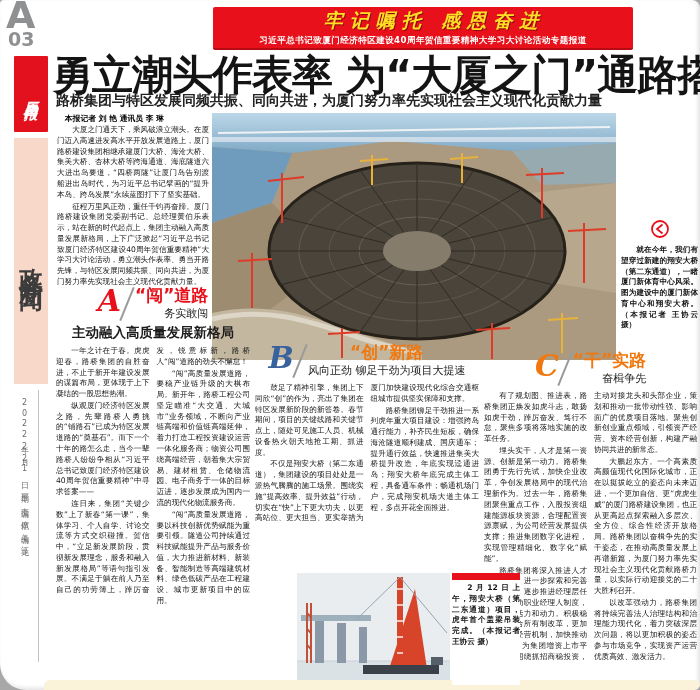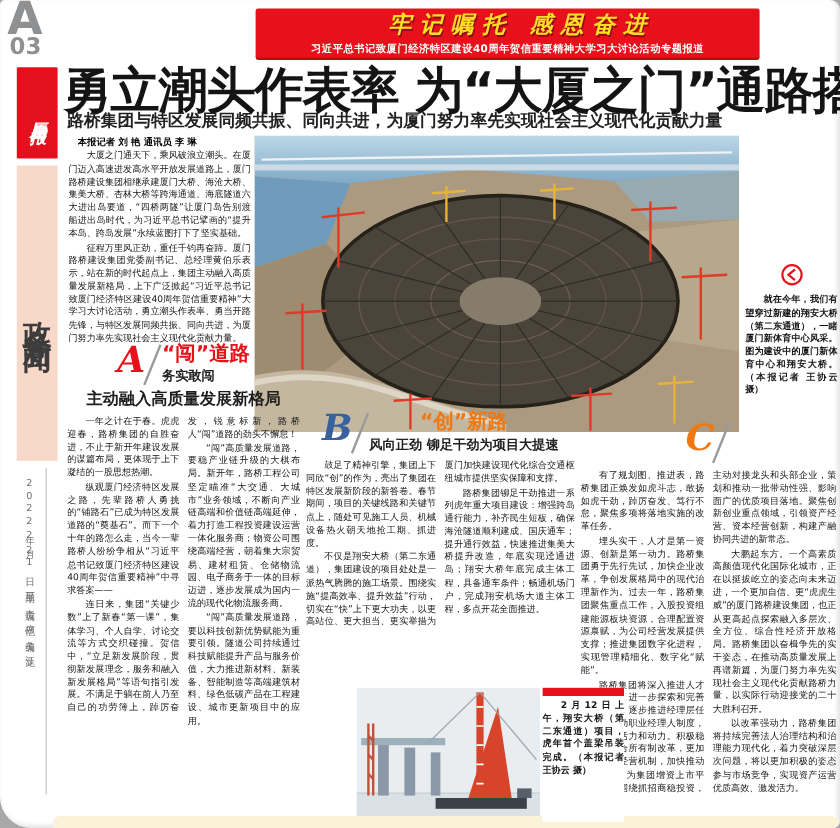--- a/index.html
+++ b/index.html
@@ -40,21 +40,21 @@
   .right-cap{position:absolute;left:621px;top:113px;width:77px;height:247px;overflow:hidden;}
   .cap-icon{display:block;margin:106px auto 6px auto;width:20px;height:20px;}
   .right-cap .smalltext{font-weight:600;}
   
   .sec{position:absolute;}
   .sec-head{display:flex;align-items:flex-start;justify-content:center;}
   .sec-letter{font-family:"DejaVu Serif",serif;font-style:italic;font-weight:900;font-size:30px;line-height:1;
         margin-right:2px;}
   .sec-slash{width:2px;height:36px;background:#9a9a9a;transform:rotate(22deg);margin:0 7px 0 3px;flex:none;}
   .sec-tag{font-size:17px;font-weight:900;line-height:1.1;text-align:center;}
-  .sec-sub1{font-size:11px;font-weight:700;color:#222;text-align:left;margin-top:1px;}
+  .sec-sub1{font-size:11px;font-weight:400;color:#222;text-align:right;margin-top:1px;}
   .sec-sub2{font-size:13.5px;font-weight:800;color:#1d1d1d;text-align:center;margin-top:2px;font-family:Liberation Serif, serif;}
   .sec-body{columns:2;column-gap:7px;overflow:hidden;margin-top:4px;}
   .red{color:#e8101a;} .orange{color:#f0780f;} .blue{color:#38629e;}
   #secA{left:56px;top:286px;width:194px;}
   #secA .sec-body{height:346px;}
   #secB{left:255px;top:343px;width:224px;}
   #secB .sec-body{height:170px;}
   #secC{left:484px;top:351px;width:213px;z-index:1;}
   #secC .sec-body{height:276px;}
   
@@ -202,20 +202,24 @@
         <p>鼓足了精神引擎，集团上下同欣“创”的作为，亮出了集团在特区发展新阶段的新答卷。春节期间，项目的关键线路和关键节点上，随处可见施工人员、机械设备热火朝天地抢工期、抓进度。</p>
         <p>不仅是翔安大桥（第二东通道），集团建设的项目处处是一派热气腾腾的施工场景。围绕实施“提高效率、提升效益”行动，切实在“快”上下更大功夫，以更高站位、更大担当、更实举措为厦门加快建设现代化综合交通枢纽城市提供坚实保障和支撑。</p>
         <p>路桥集团铆足干劲推进一系列虎年重大项目建设：增强跨岛通行能力，补齐民生短板，确保海沧隧道顺利建成、国庆通车；提升通行效益，快速推进集美大桥提升改造，年底实现迳通进岛；翔安大桥年底完成主体工程，具备通车条件；畅通机场门户，完成翔安机场大道主体工程，多点开花全面推进。</p>
       </div>
   </div>
 
   <div class="sec" id="secC">
     <div class="sec-head">
       <span class="sec-letter orange">C</span>
       <span class="sec-slash"></span>
+      <span>
+        <div class="sec-tag orange">“干”实路</div>
+        <div class="sec-sub1">奋楫争先</div>
+      </span>
     </div>
     <div class="sec-body smalltext">
         <p>有了规划图、推进表，路桥集团正焕发如虎斗志，敢扬如虎干劲，踔厉奋发、笃行不怠，聚焦多项将落地实施的改革任务。</p>
         <p>埋头实干，人才是第一资源、创新是第一动力。路桥集团勇于先行先试，加快企业改革，争创发展格局中的现代治理新作为。过去一年，路桥集团聚焦重点工作，入股投资组建能源板块资源，合理配置资源禀赋，为公司经营发展提供支撑；推进集团数字化进程，实现管理精细化、数字化“赋能”。</p>
         <p>路桥集团将深入推进人才机制改革，进一步探索和完善布局建设，逐步推进经理层任期制，推动职业经理人制度，激发干事活力和动力。积极稳妥深化混合所有制改革，更加注重转换经营机制，加快推动翔通IPO，为集团增资上市平台。紧紧围绕抓招商稳投资，主动对接龙头和头部企业，策划和推动一批带动性强、影响面广的优质项目落地。聚焦创新创业重点领域，引领资产经营、资本经营创新，构建产融协同共进的新常态。</p>
         <p>大鹏起东方。一个高素质高颜值现代化国际化城市，正在以挺拔屹立的姿态向未来迈进，一个更加自信、更“虎虎生威”的厦门路桥建设集团，也正从更高起点探索融入多层次、全方位、综合性经济开放格局。路桥集团以奋楫争先的实干姿态，在推动高质量发展上再谱新篇，为厦门努力率先实现社会主义现代化贡献路桥力量，以实际行动迎接党的二十大胜利召开。</p>
         <p>以改革强动力，路桥集团将持续完善法人治理结构和治理能力现代化，着力突破深层次问题，将以更加积极的姿态参与市场竞争，实现资产运营优质高效、激发活力。</p>
       </div>
   </div>
 

